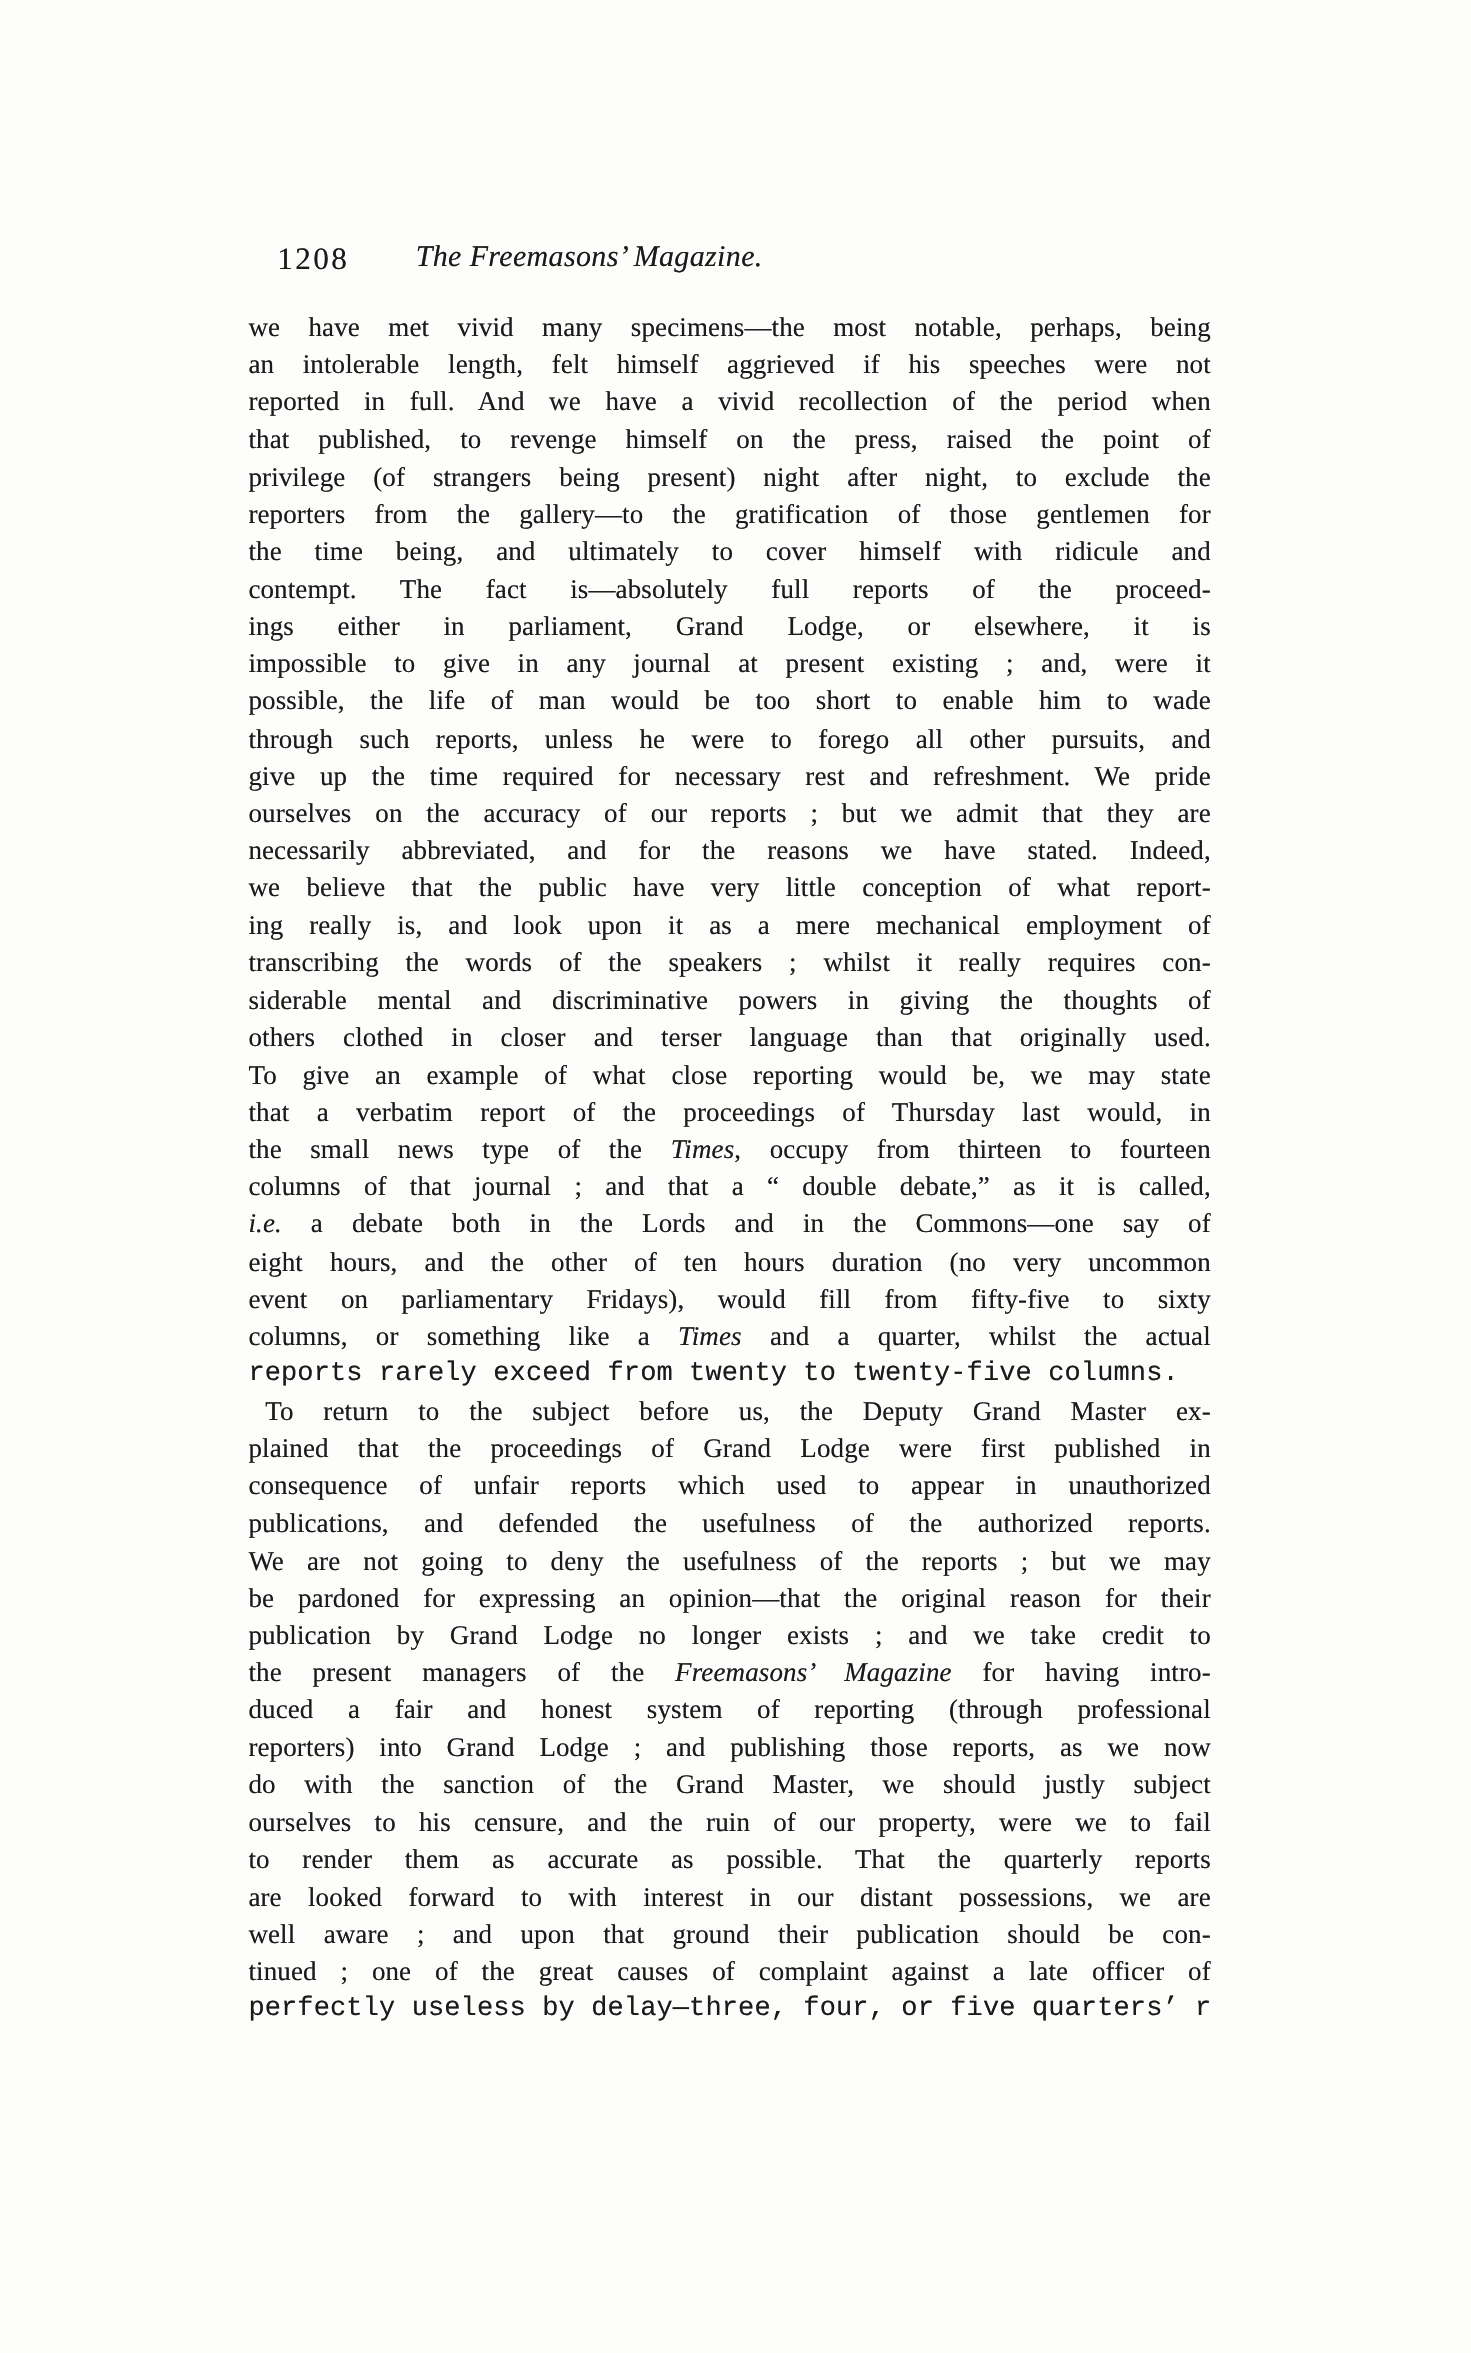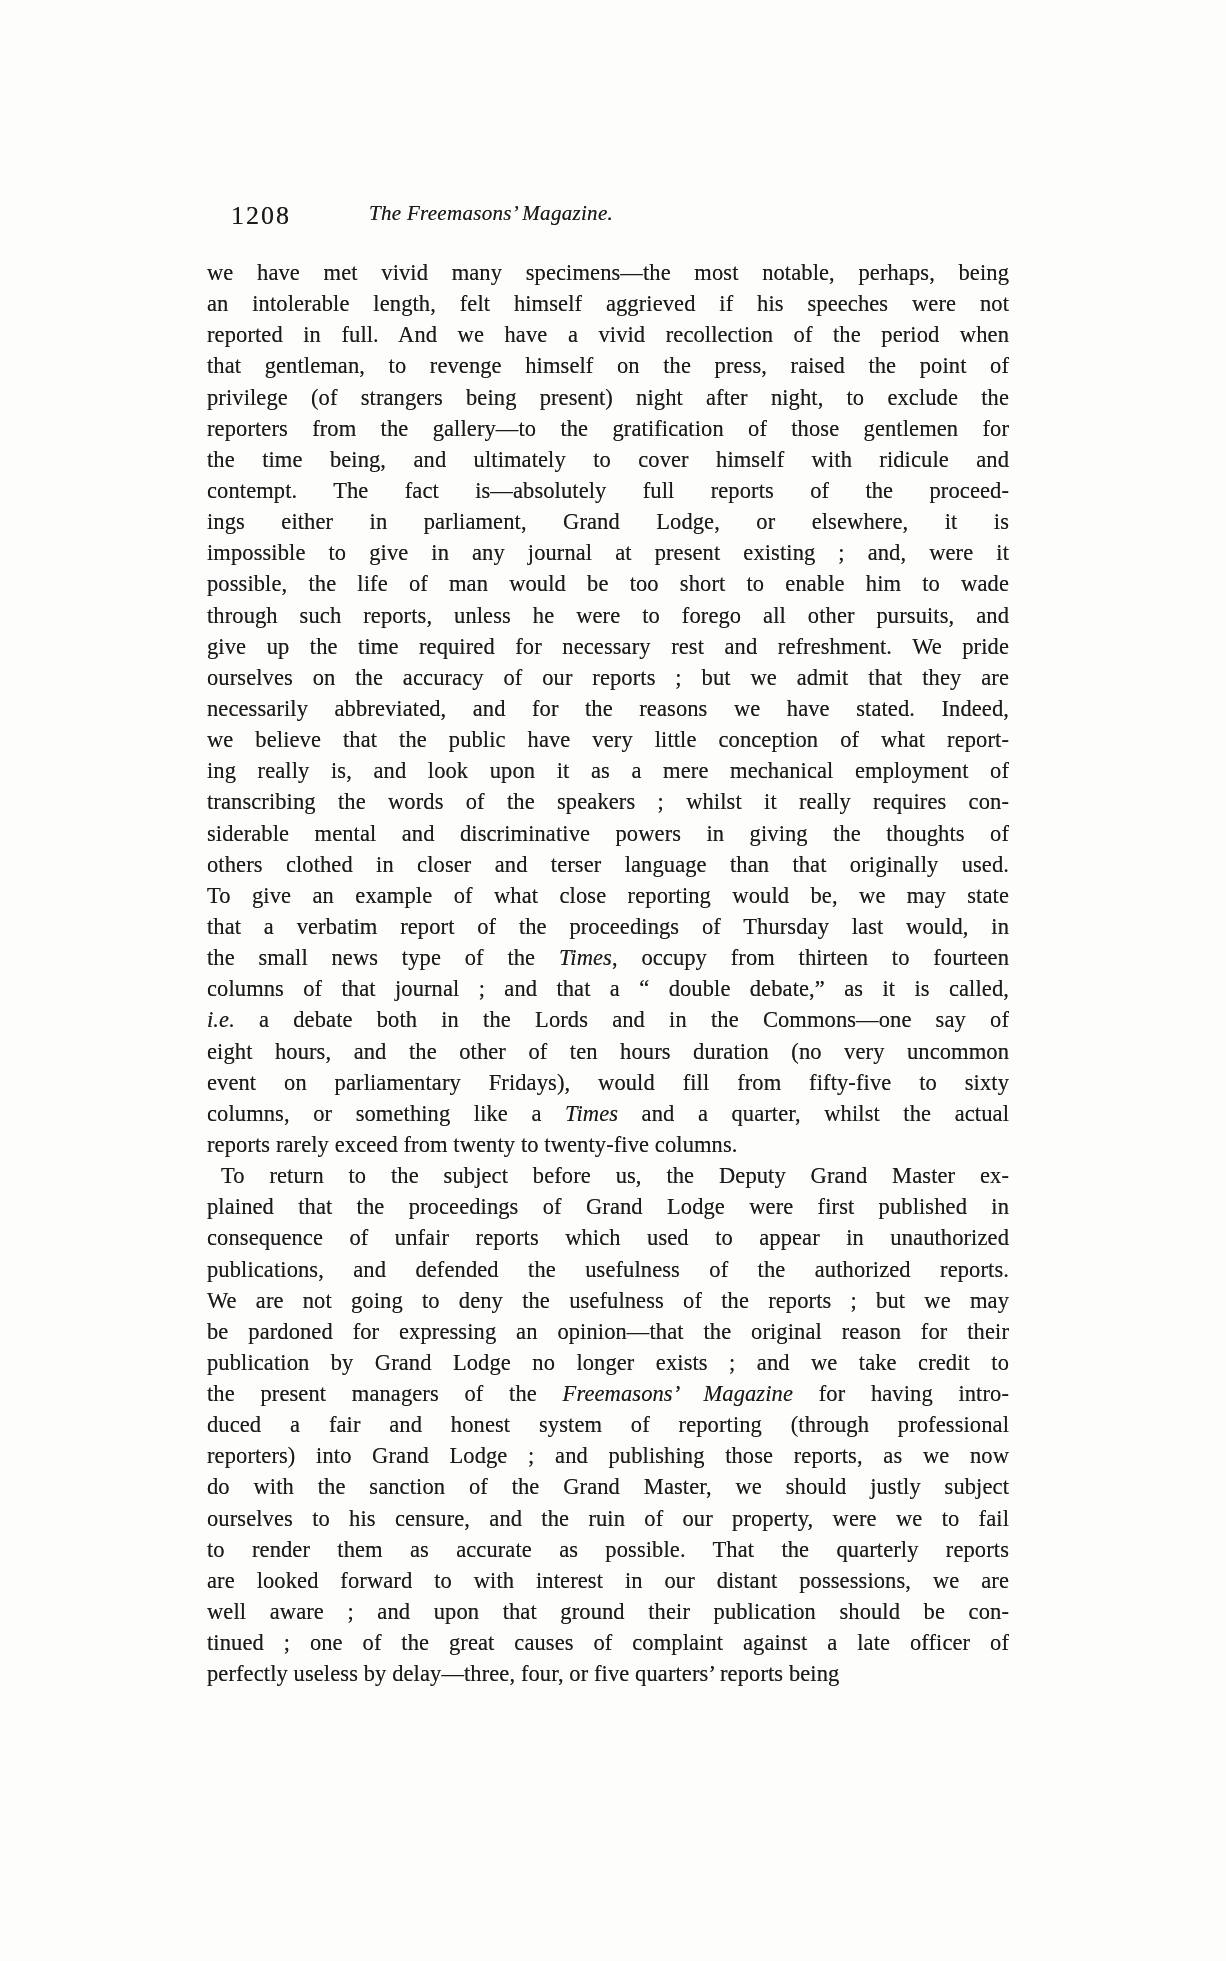--- a/index.html
+++ b/index.html
@@ -26,21 +26,21 @@
     font-size: 26px;
     letter-spacing: 2px;
     text-shadow: 0 0 0.4px rgba(0,0,0,0.6);
   }
   .journal-title {
     position: absolute;
     left: 491px;
     top: 0;
     transform: translateX(-50%);
     font-style: italic;
-    font-size: 21px;
+    font-size: 25px;
     letter-spacing: 0.3px;
     white-space: nowrap;
     text-shadow: 0 0 0.4px rgba(0,0,0,0.6);
   }
   .text-block {
     position: absolute;
     top: 257px;
     left: 207px;
     width: 802px;
   }
@@ -49,38 +49,38 @@
     font-size: 22.5px;
     line-height: 31.15px;
     height: 31.15px;
     text-align: justify;
     text-align-last: justify;
     white-space: nowrap;
     overflow: hidden;
     letter-spacing: 0.1px;
     text-shadow: 0 0 0.45px rgba(0,0,0,0.55);
   }
-  .line.para-end { text-align-last: left; }
+  .line.para-end { text-align-last: left; font-family: Liberation Mono, monospace; }
   .paragraph.indent .line:first-child { text-indent: 14px; }
   .it { font-style: italic; font-family: Liberation Serif, serif; }
 </style>
 </head>
 <body>
 
 <div class="page">
   <div class="page-header">
     <span class="page-number">1208</span>
     <span class="journal-title">The Freemasons’ Magazine.</span>
   </div>
   <div class="text-block">
       <div class="paragraph">
         <div class="line"><span>we have met vivid many specimens—the most notable, perhaps, being</span></div>
         <div class="line"><span>an intolerable length, felt himself aggrieved if his speeches were not</span></div>
         <div class="line"><span>reported in full.  And we have a vivid recollection of the period when</span></div>
-        <div class="line"><span>that gentleman, to revenge himself on the press, raised the point of</span></div>
+        <div class="line"><span>that published, to revenge himself on the press, raised the point of</span></div>
         <div class="line"><span>privilege (of strangers being present) night after night, to exclude the</span></div>
         <div class="line"><span>reporters from the gallery—to the gratification of those gentlemen for</span></div>
         <div class="line"><span>the time being, and ultimately to cover himself with ridicule and</span></div>
         <div class="line"><span>contempt.  The fact is—absolutely full reports of the proceed-</span></div>
         <div class="line"><span>ings either in parliament, Grand Lodge, or elsewhere, it is</span></div>
         <div class="line"><span>impossible to give in any journal at present existing ; and, were it</span></div>
         <div class="line"><span>possible, the life of man would be too short to enable him to wade</span></div>
         <div class="line"><span>through such reports, unless he were to forego all other pursuits, and</span></div>
         <div class="line"><span>give up the time required for necessary rest and refreshment.  We pride</span></div>
         <div class="line"><span>ourselves on the accuracy of our reports ; but we admit that they are</span></div>

